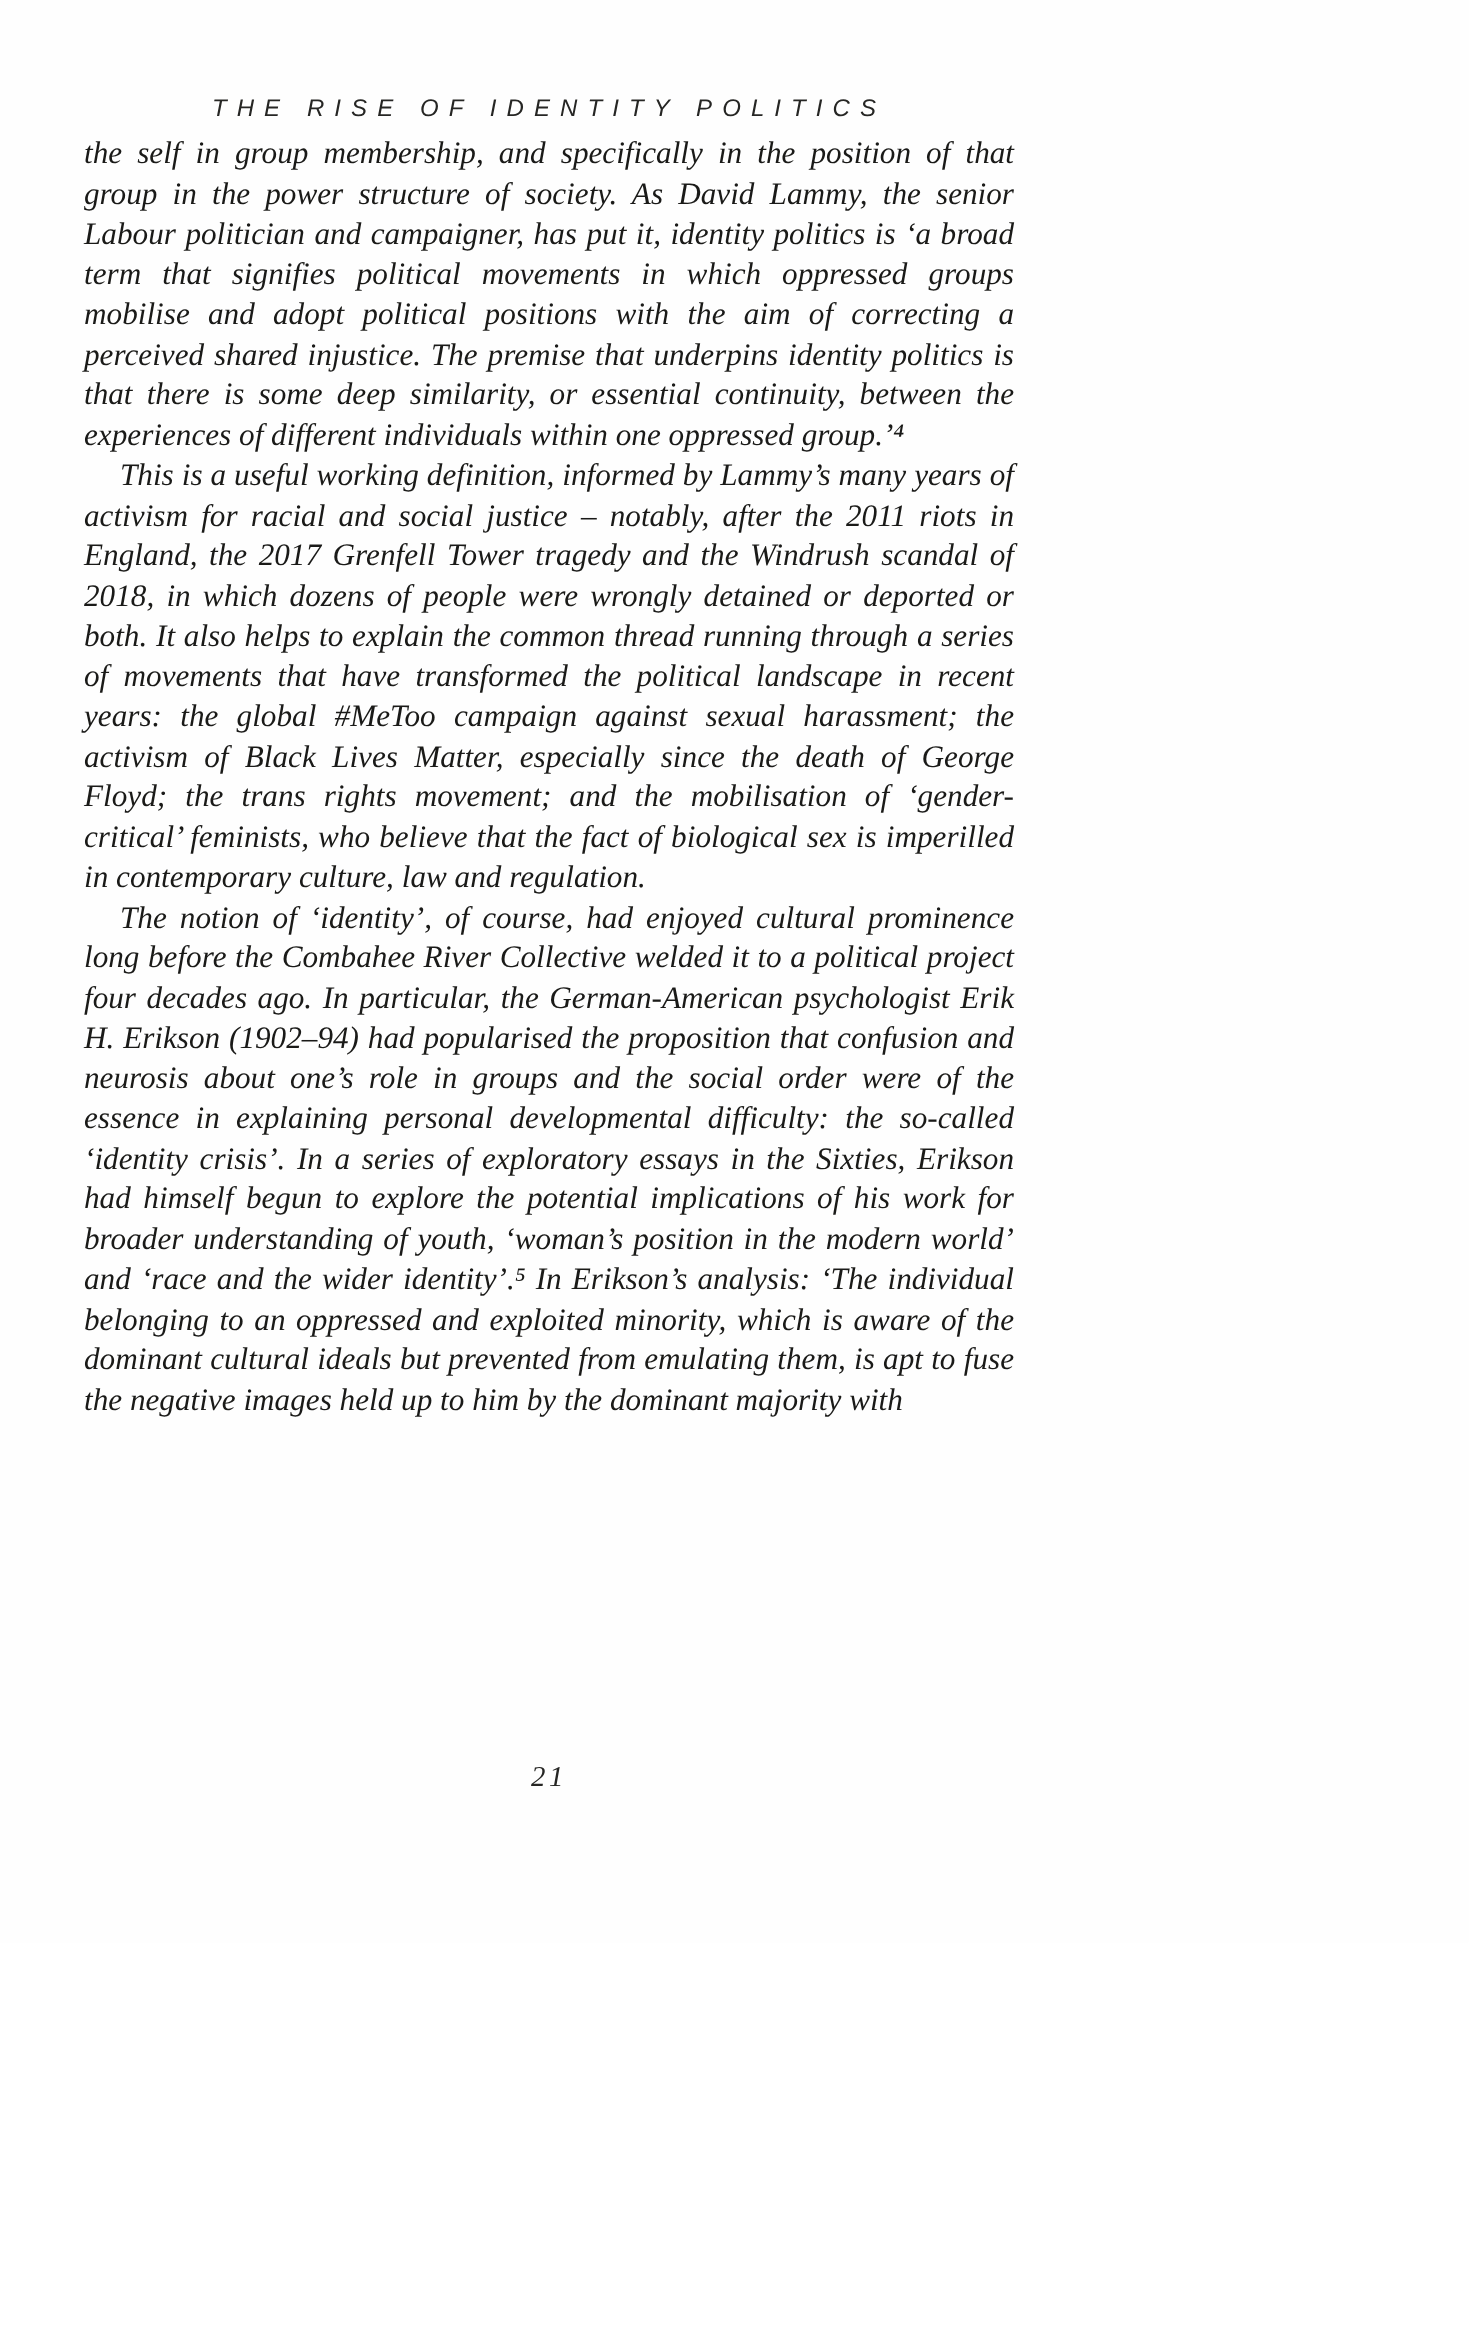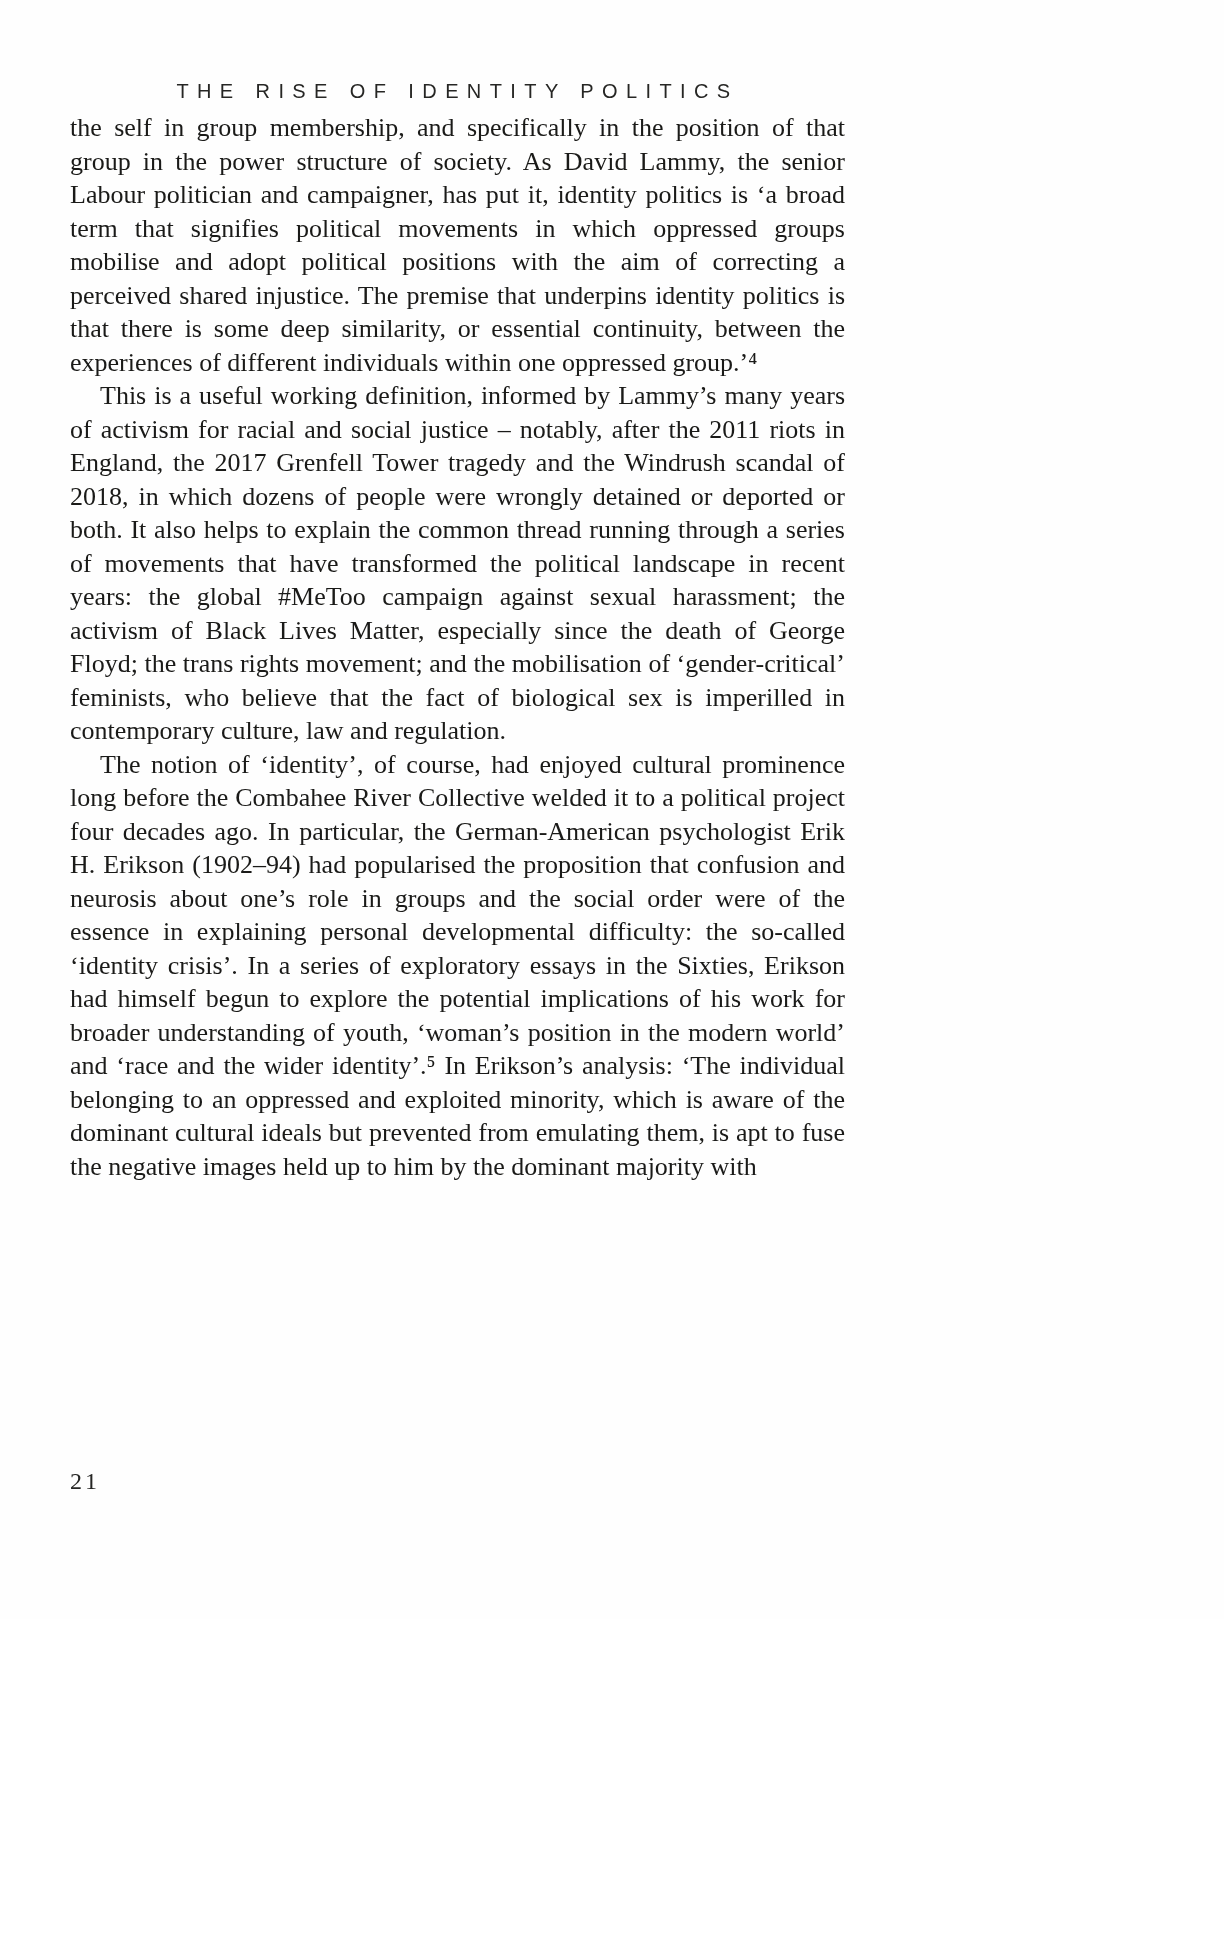--- a/index.html
+++ b/index.html
@@ -8,20 +8,21 @@
       background: #ffffff;
     }
     .page {
       position: relative;
       width: 1224px;
       height: 1619px;
       background: #fefefe;
       font-family: "Liberation Serif", serif;
       color: #1a1a18;
       overflow: hidden;
+      font-style: italic;
     }
     .running-header {
       position: absolute;
       top: 80px;
       left: 70px;
       width: 775px;
       text-align: center;
       font-family: "Liberation Sans", sans-serif;
       font-size: 20px;
       font-weight: 400;
@@ -44,21 +45,21 @@
       padding: 0;
     }
     .para.indent {
       text-indent: 30px;
     }
     .page-number {
       position: absolute;
       top: 1468px;
       left: 70px;
       width: 775px;
-      text-align: left;
+      text-align: center;
       font-size: 24px;
       letter-spacing: 3px;
       color: #262624;
     }
   </style>
 </head>
 <body>
 
 <div class="page">
 

